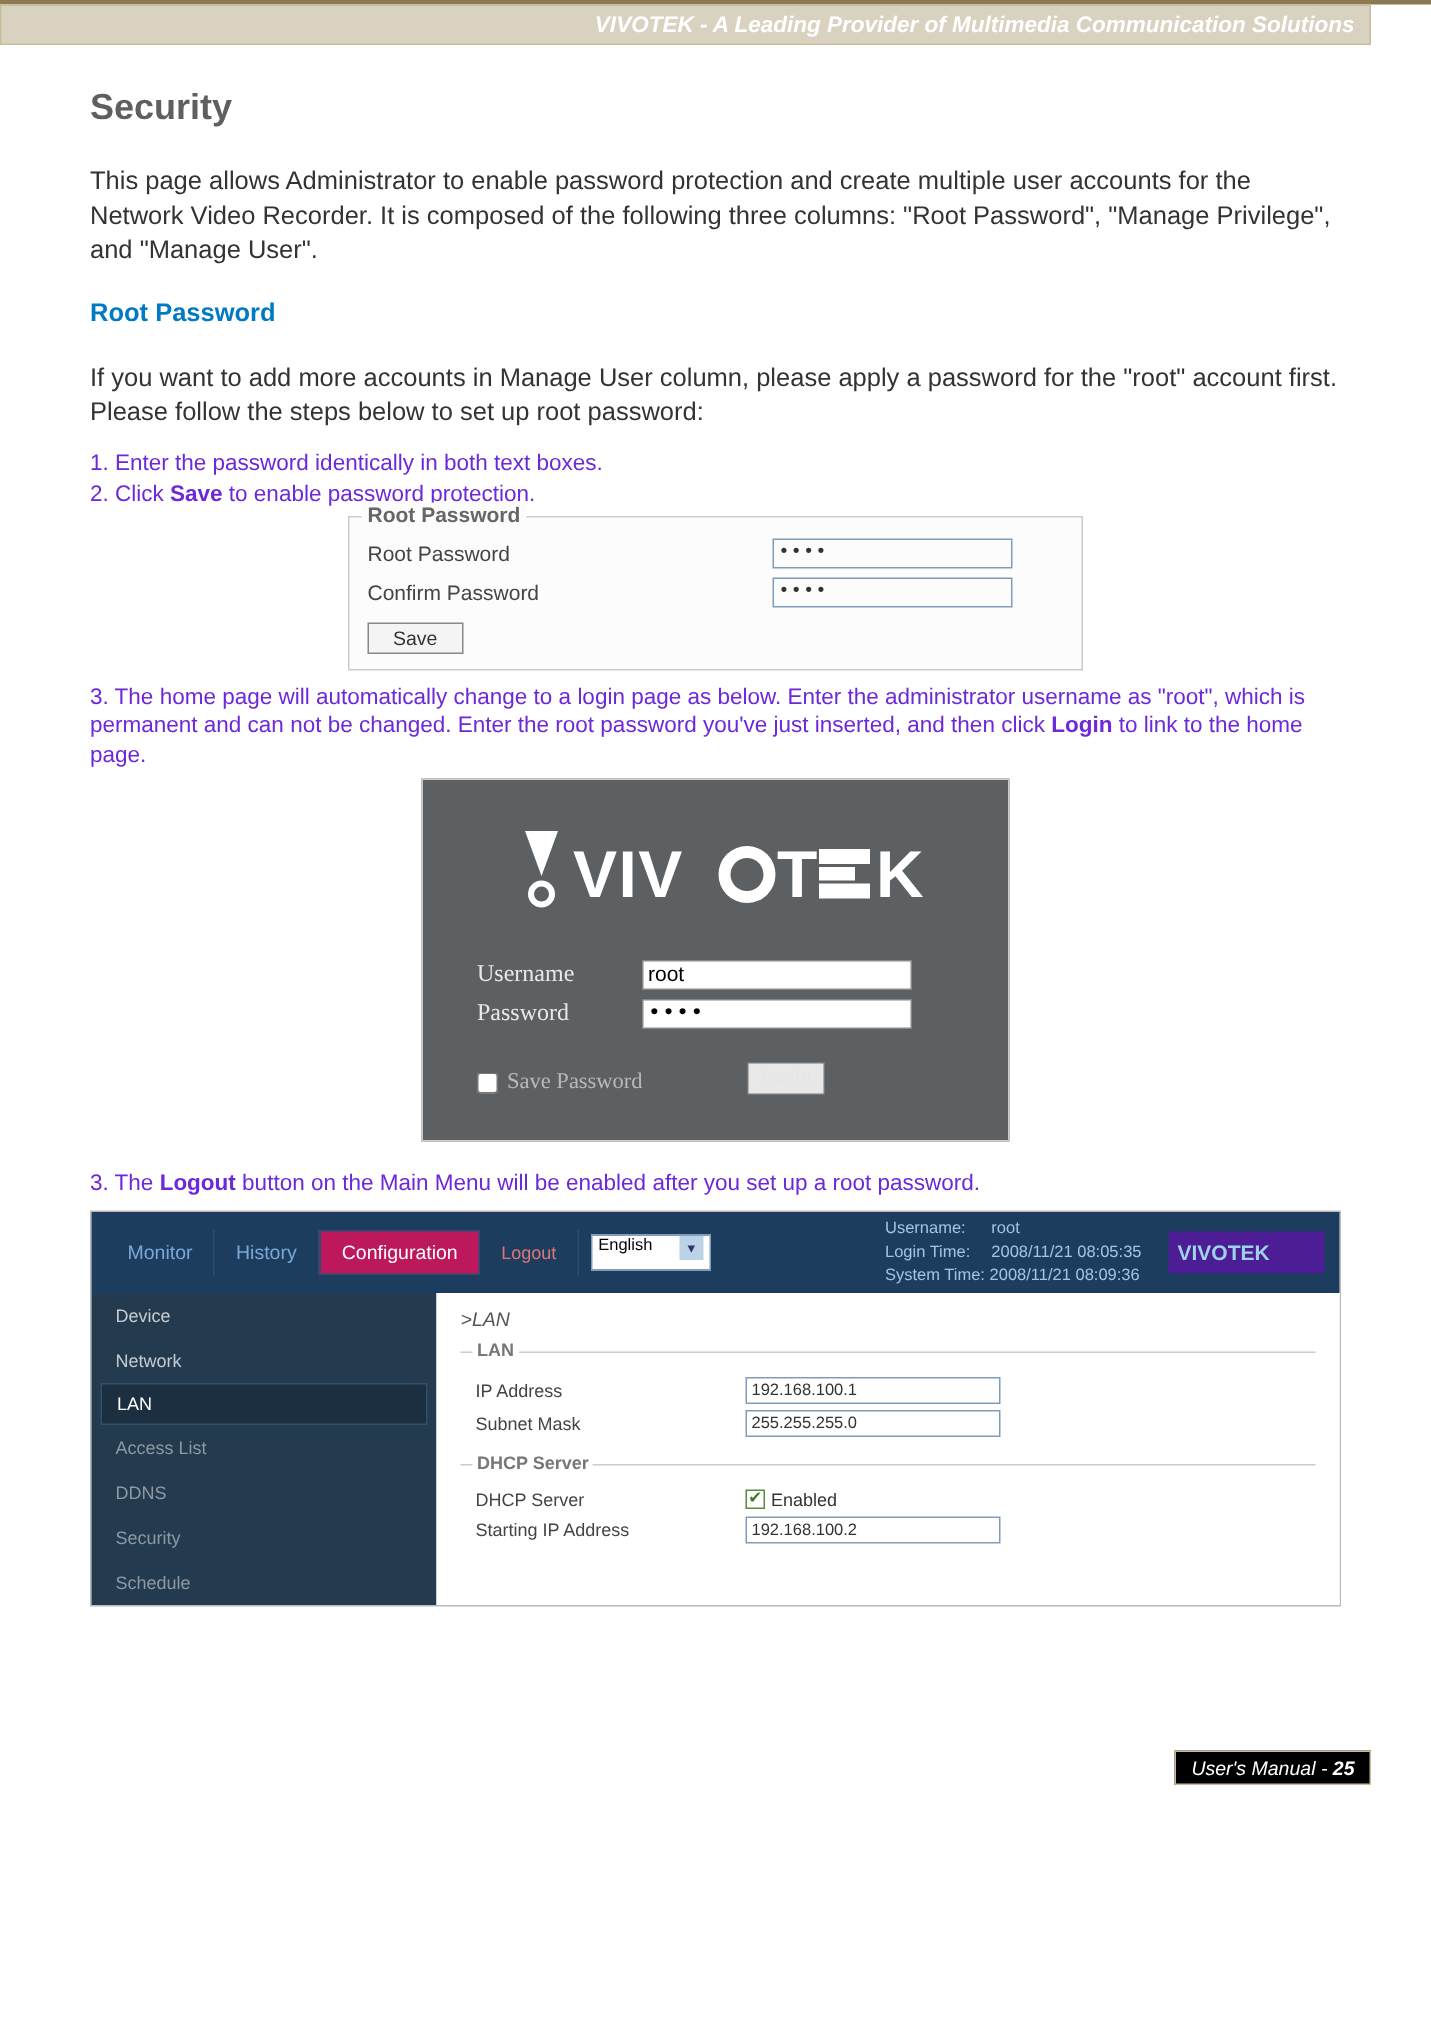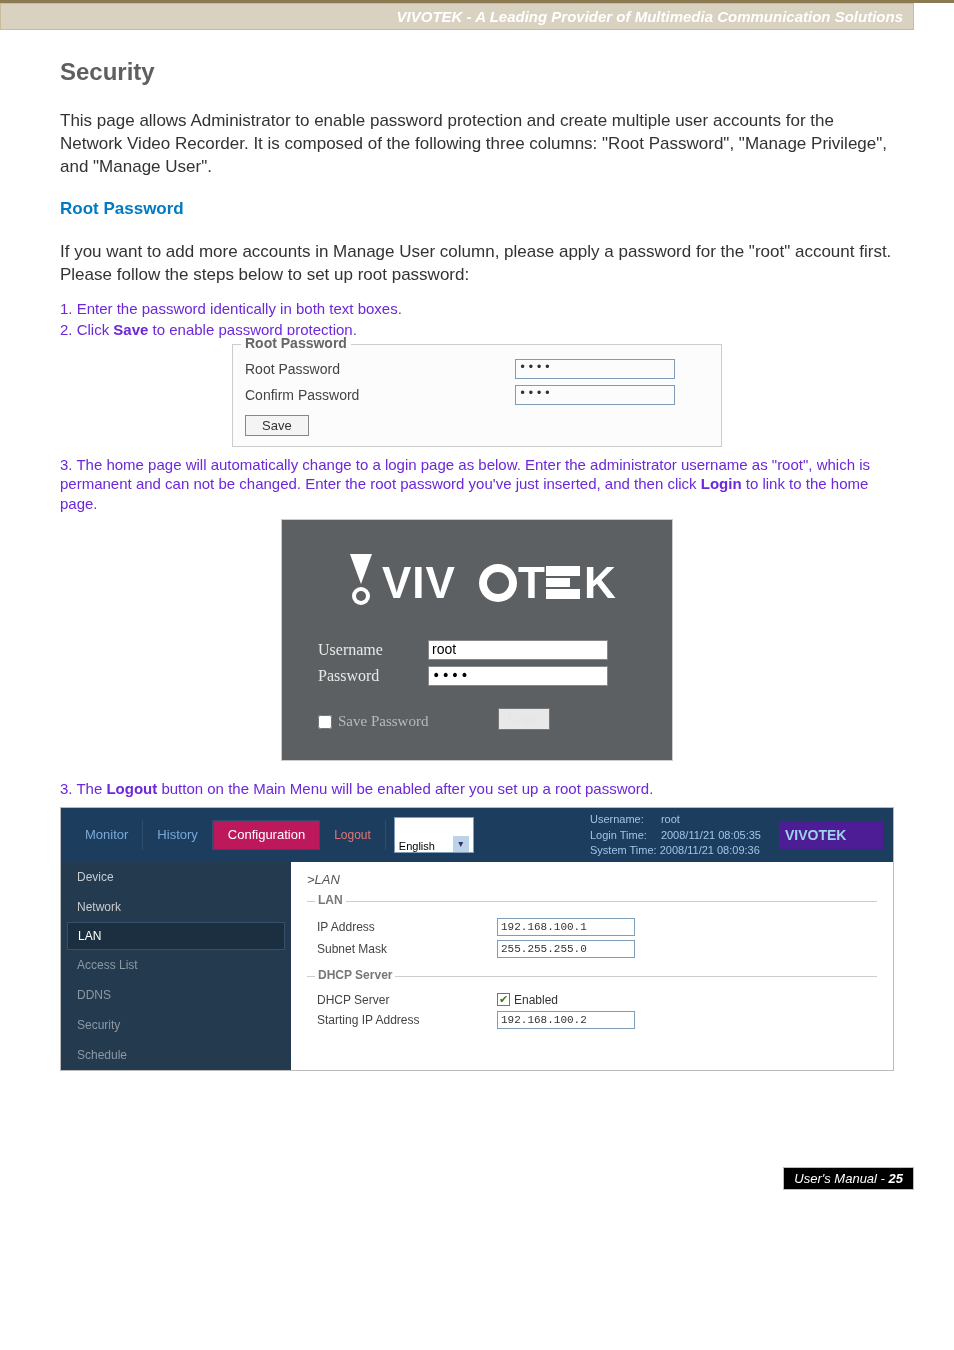--- a/index.html
+++ b/index.html
@@ -33,37 +33,37 @@
 .sp { display: inline-flex; align-items: center; gap: 6px; font-size: 15px; color: #b9b9b9; }
 .sp input { width: 14px; height: 14px; }
 .login-btn { background: #e8e8e8; border: 1px solid #777; padding: 2px 8px; font-family: "Times New Roman", serif; font-size: 14px; }
 
 
 .cfg-panel { margin: 8px 0 0 0; border: 1px solid #bbb; font-size: 12px; background: #fff; }
 .cfg-tabs { display: flex; align-items: center; background: #1d3d5f; color: #7aa9d6; height: 54px; padding: 0 10px; gap: 0; }
 .tab { padding: 0 14px; border-right: 1px solid #2a4f73; height: 30px; display: inline-flex; align-items: center; font-size: 13px; color: #7aa9d6; }
 .tab-active { background: #be185d; color: #fff; border: 1px solid #2a4f73; height: 30px; }
 .cfg-logout { color: #d77; padding: 0 14px; border-right: 1px solid #2a4f73; height: 30px; display: inline-flex; align-items: center; }
-.cfg-ddl { height: 36px; width: 80px; border: 1px solid #7f9db9; background: #fff; color: #000; display: inline-flex; align-items: flex-end; padding: 0 4px; font-size: 11px; justify-content: space-between; }
+.cfg-ddl { height: 24px; width: 80px; border: 1px solid #7f9db9; background: #fff; color: #000; display: inline-flex; align-items: flex-start; padding: 0 4px; font-size: 11px; justify-content: space-between; }
 .cfg-ddl .dd-arrow { width: 16px; height: 16px; background: #bcd2e8; display: inline-flex; align-items: center; justify-content: center; color: #336; font-size: 10px; }
 .cfg-stat { margin-left: auto; color: #9fc5e8; font-size: 11px; line-height: 1.3; display: flex; align-items: center; gap: 18px; }
 .cfg-stat-grid { display: grid; grid-template-columns: auto auto; column-gap: 14px; row-gap: 1px; }
 .vtk-badge { width: 104px; height: 28px; background: #4c1d95; display: inline-flex; align-items: center; justify-content: center; }
 .cfg-body { display: flex; }
 .cfg-side { width: 230px; background: #233a4f; color: #cdd7df; }
 .side-item { padding: 8px 16px; font-size: 12px; color: #8d99a3; }
 .side-item.hdr1 { color: #c7ccd0; }
 .side-item.sel { background: #1b2f40; color: #fff; border: 1px solid #34506b; margin: 0 6px; padding: 6px 10px; }
 .cfg-main { flex: 1; background: #fff; padding: 10px 16px 6px 16px; }
 .crumb { color: #555; font-size: 13px; margin-bottom: 14px; font-style: italic; }
 .fs { position: relative; border-top: 1px solid #ccc; margin-top: 10px; padding: 12px 10px 4px 10px; }
 .fs-leg { position: absolute; top: -9px; left: 8px; background: #fff; color: #777; font-weight: bold; font-size: 12px; padding: 0 3px; }
 .frow { display: flex; align-items: center; margin: 4px 0; }
 .flbl { width: 180px; color: #444; font-size: 12px; }
-.finp { width: 138px; height: 18px; border: 1px solid #7f9db9; font-size: 11px; background: #fff; padding: 0 3px; display: inline-flex; align-items: center; font-family: Liberation Mono, monospace; }
+.finp { width: 170px; height: 18px; border: 1px solid #7f9db9; font-size: 11px; background: #fff; padding: 0 3px; display: inline-flex; align-items: center; }
 .cbx { display: inline-flex; align-items: center; gap: 4px; font-size: 12px; color: #333; }
 .cbx .cb { width: 13px; height: 13px; border: 1px solid #5a8a3e; background: #fff; display: inline-flex; align-items: center; justify-content: center; color: #3b7a1f; font-size: 11px; line-height: 1; }
 
 .footer { margin-top: 90px; padding: 6px 40px 16px 0; text-align: right; color: #e8e8e8; font-style: italic; font-size: 13px; }
 .foot-box { display: inline-block; background: #000000; color: #fff; padding: 3px 10px; border: 1px solid #c9bc99; }
 .pnum { color: #fff; font-style: italic; font-weight: bold; }
 </style>
 </head>
 <body>
 

